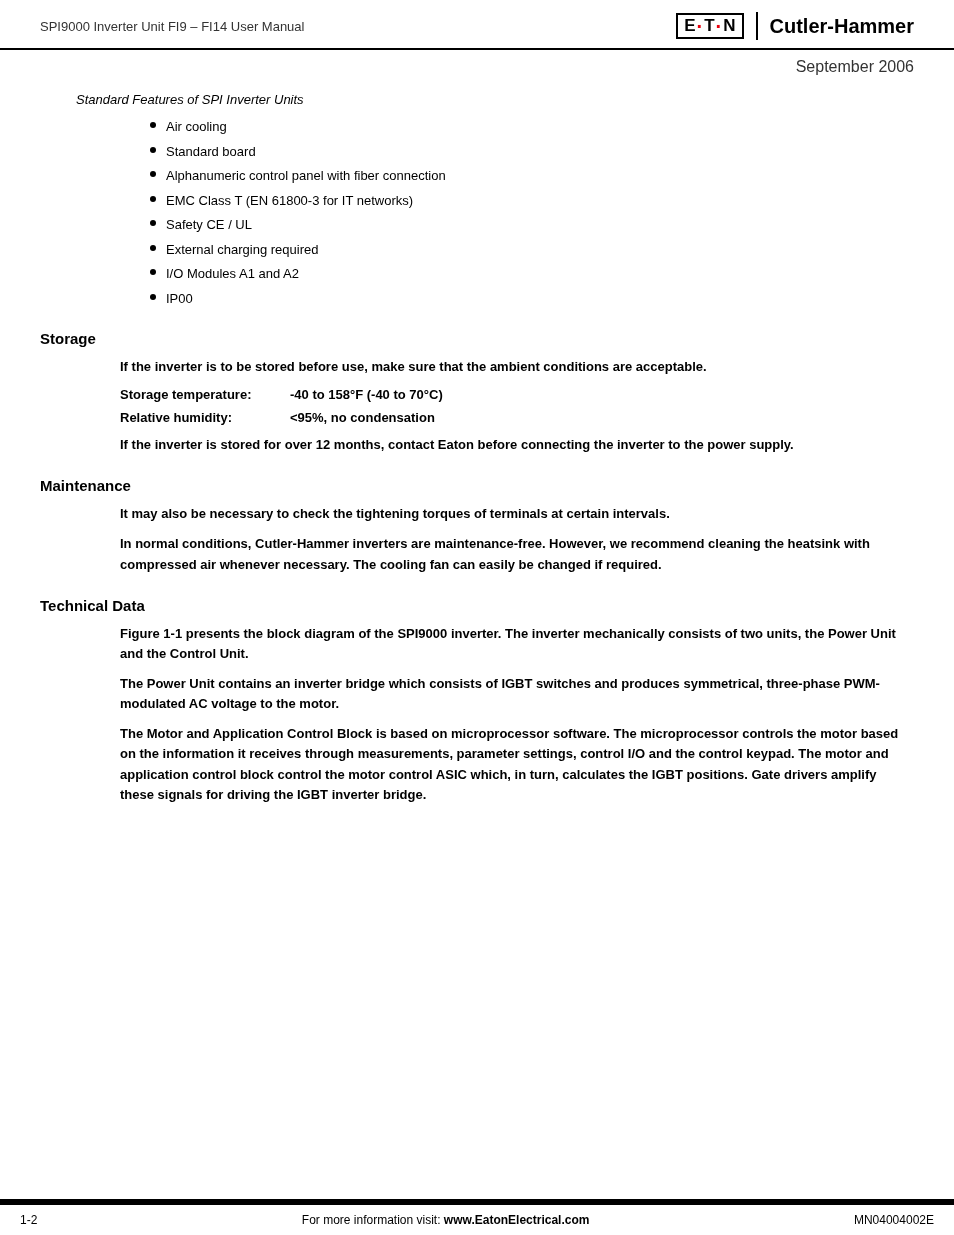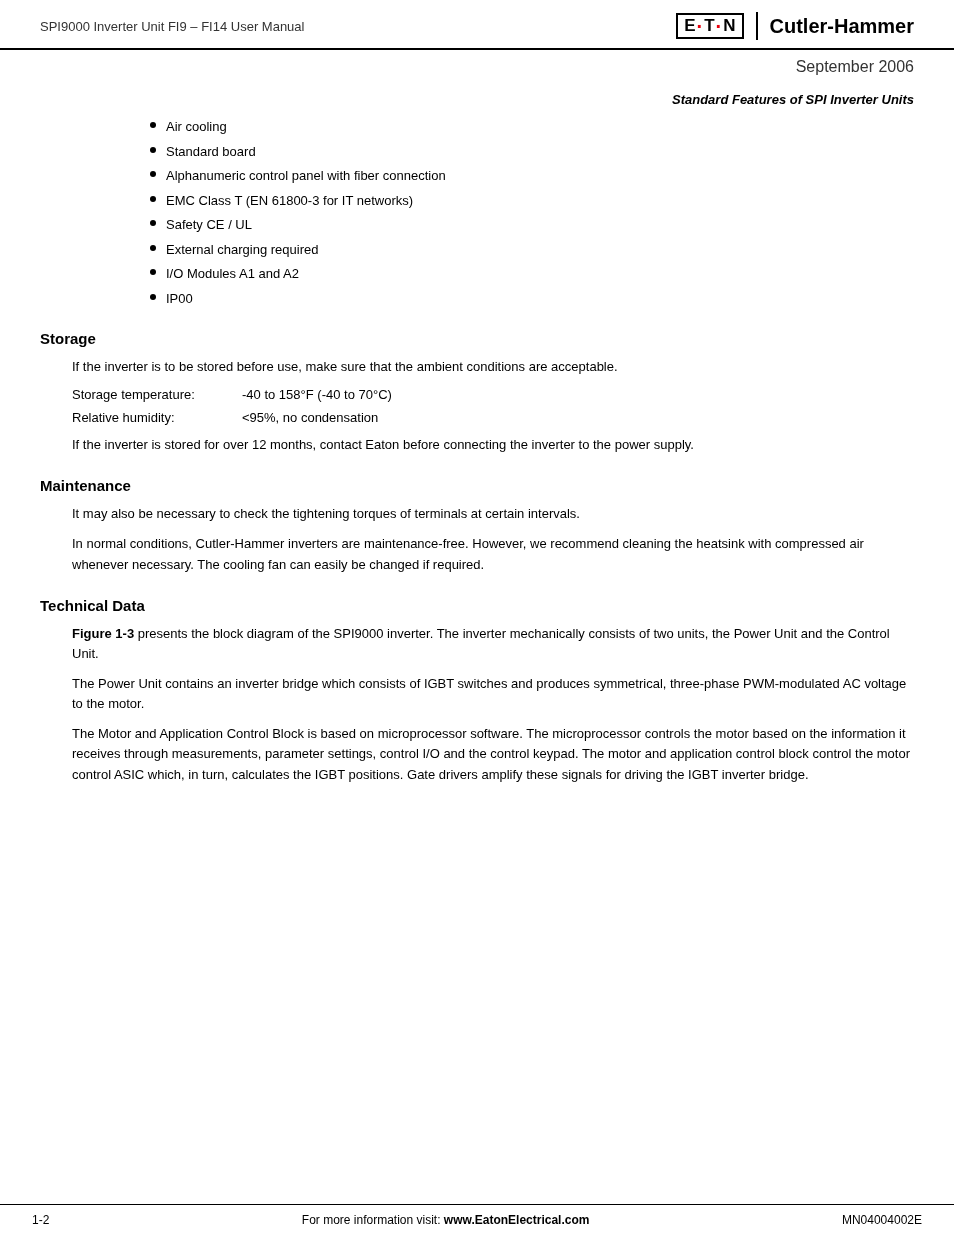--- a/index.html
+++ b/index.html
@@ -67,26 +67,25 @@
     }
 
     
     .content {
       flex: 1;
       padding: 16px 40px 20px 40px;
     }
 
     
     .section-features-title {
-      font-weight: bold;
+      font-weight: normal;
       font-style: italic;
       font-size: 13px;
       margin-bottom: 10px;
-      margin-left: 84px;
-      text-align: right;
+      margin-left: 36px;
     }
 
     
     .bullet-list {
       list-style: none;
       margin-left: 110px;
       margin-bottom: 20px;
     }
 
     .bullet-list li {
@@ -114,21 +113,22 @@
       margin-bottom: 10px;
       margin-top: 4px;
     }
 
     
     .section-block {
       margin-bottom: 22px;
     }
 
     .section-content {
-      margin-left: 32px;
+      margin-left: 80px;
+      font-weight: bold;
     }
 
     .section-content p {
       font-size: 13px;
       line-height: 1.55;
       margin-bottom: 10px;
     }
 
     .storage-temp-line {
       display: flex;
@@ -140,25 +140,25 @@
       font-size: 13px;
       min-width: 170px;
     }
 
     .storage-value {
       font-size: 13px;
     }
 
     
     .footer {
-      border-top: 1px solid #000000;
+      border-top: 6px solid #000000;
       display: flex;
       justify-content: space-between;
       align-items: center;
-      padding: 8px 32px;
+      padding: 8px 20px;
       font-size: 12px;
       margin-top: auto;
     }
 
     .footer-center {
       font-size: 12px;
     }
 
     .footer-center strong {
       font-weight: bold;
@@ -268,21 +268,21 @@
       <div class="section-content">
         <p>It may also be necessary to check the tightening torques of terminals at certain intervals.</p>
         <p>In normal conditions, Cutler-Hammer inverters are maintenance-free. However, we recommend cleaning the heatsink with compressed air whenever necessary. The cooling fan can easily be changed if required.</p>
       </div>
     </div>
 
     <div class="section-block">
       <div class="section-heading">Technical Data</div>
       <div class="section-content">
         <p>
-          <strong>Figure 1-3</strong><span> presents the block diagram of the SPI9000 inverter. The inverter mechanically consists of two units, the Power Unit and the Control Unit.</span>
+          <strong>Figure 1-1</strong><span> presents the block diagram of the SPI9000 inverter. The inverter mechanically consists of two units, the Power Unit and the Control Unit.</span>
         </p>
         <p>The Power Unit contains an inverter bridge which consists of IGBT switches and produces symmetrical, three-phase PWM-modulated AC voltage to the motor.</p>
         <p>The Motor and Application Control Block is based on microprocessor software. The microprocessor controls the motor based on the information it receives through measurements, parameter settings, control I/O and the control keypad. The motor and application control block control the motor control ASIC which, in turn, calculates the IGBT positions. Gate drivers amplify these signals for driving the IGBT inverter bridge.</p>
       </div>
     </div>
 
   </div>
 
   <div class="footer">
     <span>1-2</span>

